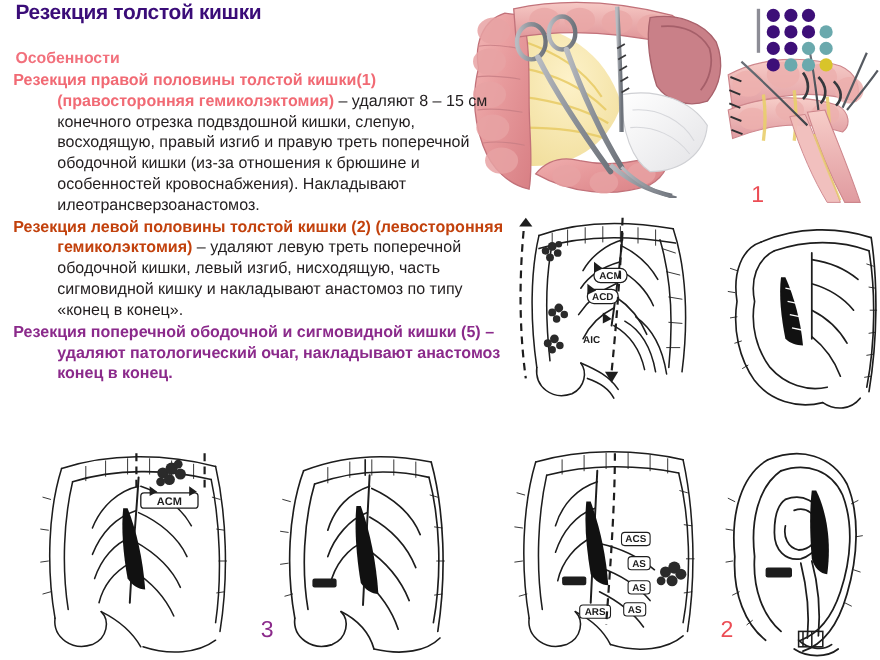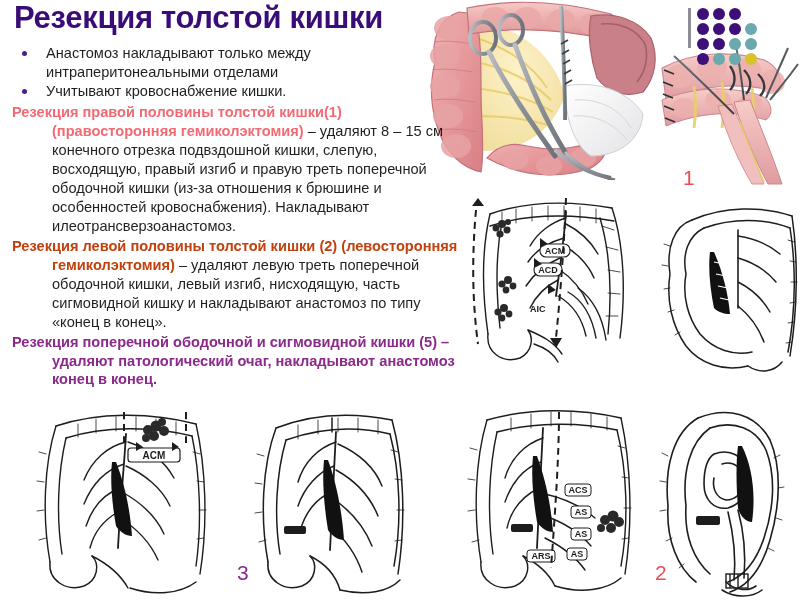--- a/index.html
+++ b/index.html
@@ -18,21 +18,21 @@
     overflow: hidden;
     background: #ffffff;
   }
 
   
   .slide-title {
     position: absolute;
     left: 14px;
     top: 2px;
     width: 430px;
-    font-size: 31px;
+    font-size: 19px;
     font-weight: bold;
     color: #3a0c78;
     line-height: 1.05;
     letter-spacing: -0.3px;
     white-space: nowrap;
   }
 
   
   .body-block {
     position: absolute;
@@ -774,30 +774,21 @@
       </span>
       <span style="display: block; width: 16px; height: 15px;">
         <i style="background: rgb(106, 169, 173);"></i>
       </span>
       <span style="display: block; width: 16px; height: 15px;">
         <i style="background: rgb(216, 196, 42);"></i>
       </span>
     </div>
 
   <div class="body-block">
-    <ul class="bullets">
-      <li>
-        <span class="bullet-dot"></span>
-        <span>Анастомоз накладывают только между интраперитонеальными отделами</span>
-      </li>
-      <li>
-        <span class="bullet-dot"></span>
-        <span>Учитывают кровоснабжение кишки.</span>
-      </li>
-    </ul>
+    <div class="sub-head">Особенности</div>
 
     <p class="para">
       <span class="lead hl-red" style="color: rgb(241, 106, 116);">Резекция правой половины толстой кишки(1) (правосторонняя гемиколэктомия)</span><span> – удаляют 8 – 15 см конечного отрезка подвздошной кишки, слепую, восходящую, правый изгиб и правую треть поперечной ободочной кишки (из-за отношения к брюшине и особенностей кровоснабжения). Накладывают илеотрансверзоанастомоз.</span>
     </p>
 
     <p class="para">
       <span class="lead hl-red" style="color: #c2410c;">Резекция левой половины толстой кишки (2) (левосторонняя  гемиколэктомия)</span><span> – удаляют левую треть поперечной ободочной кишки, левый изгиб, нисходящую, часть сигмовидной кишку и накладывают анастомоз по типу «конец в конец».</span>
     </p>
 
     <p class="para purple-para" style="color: rgb(139, 42, 139);">

